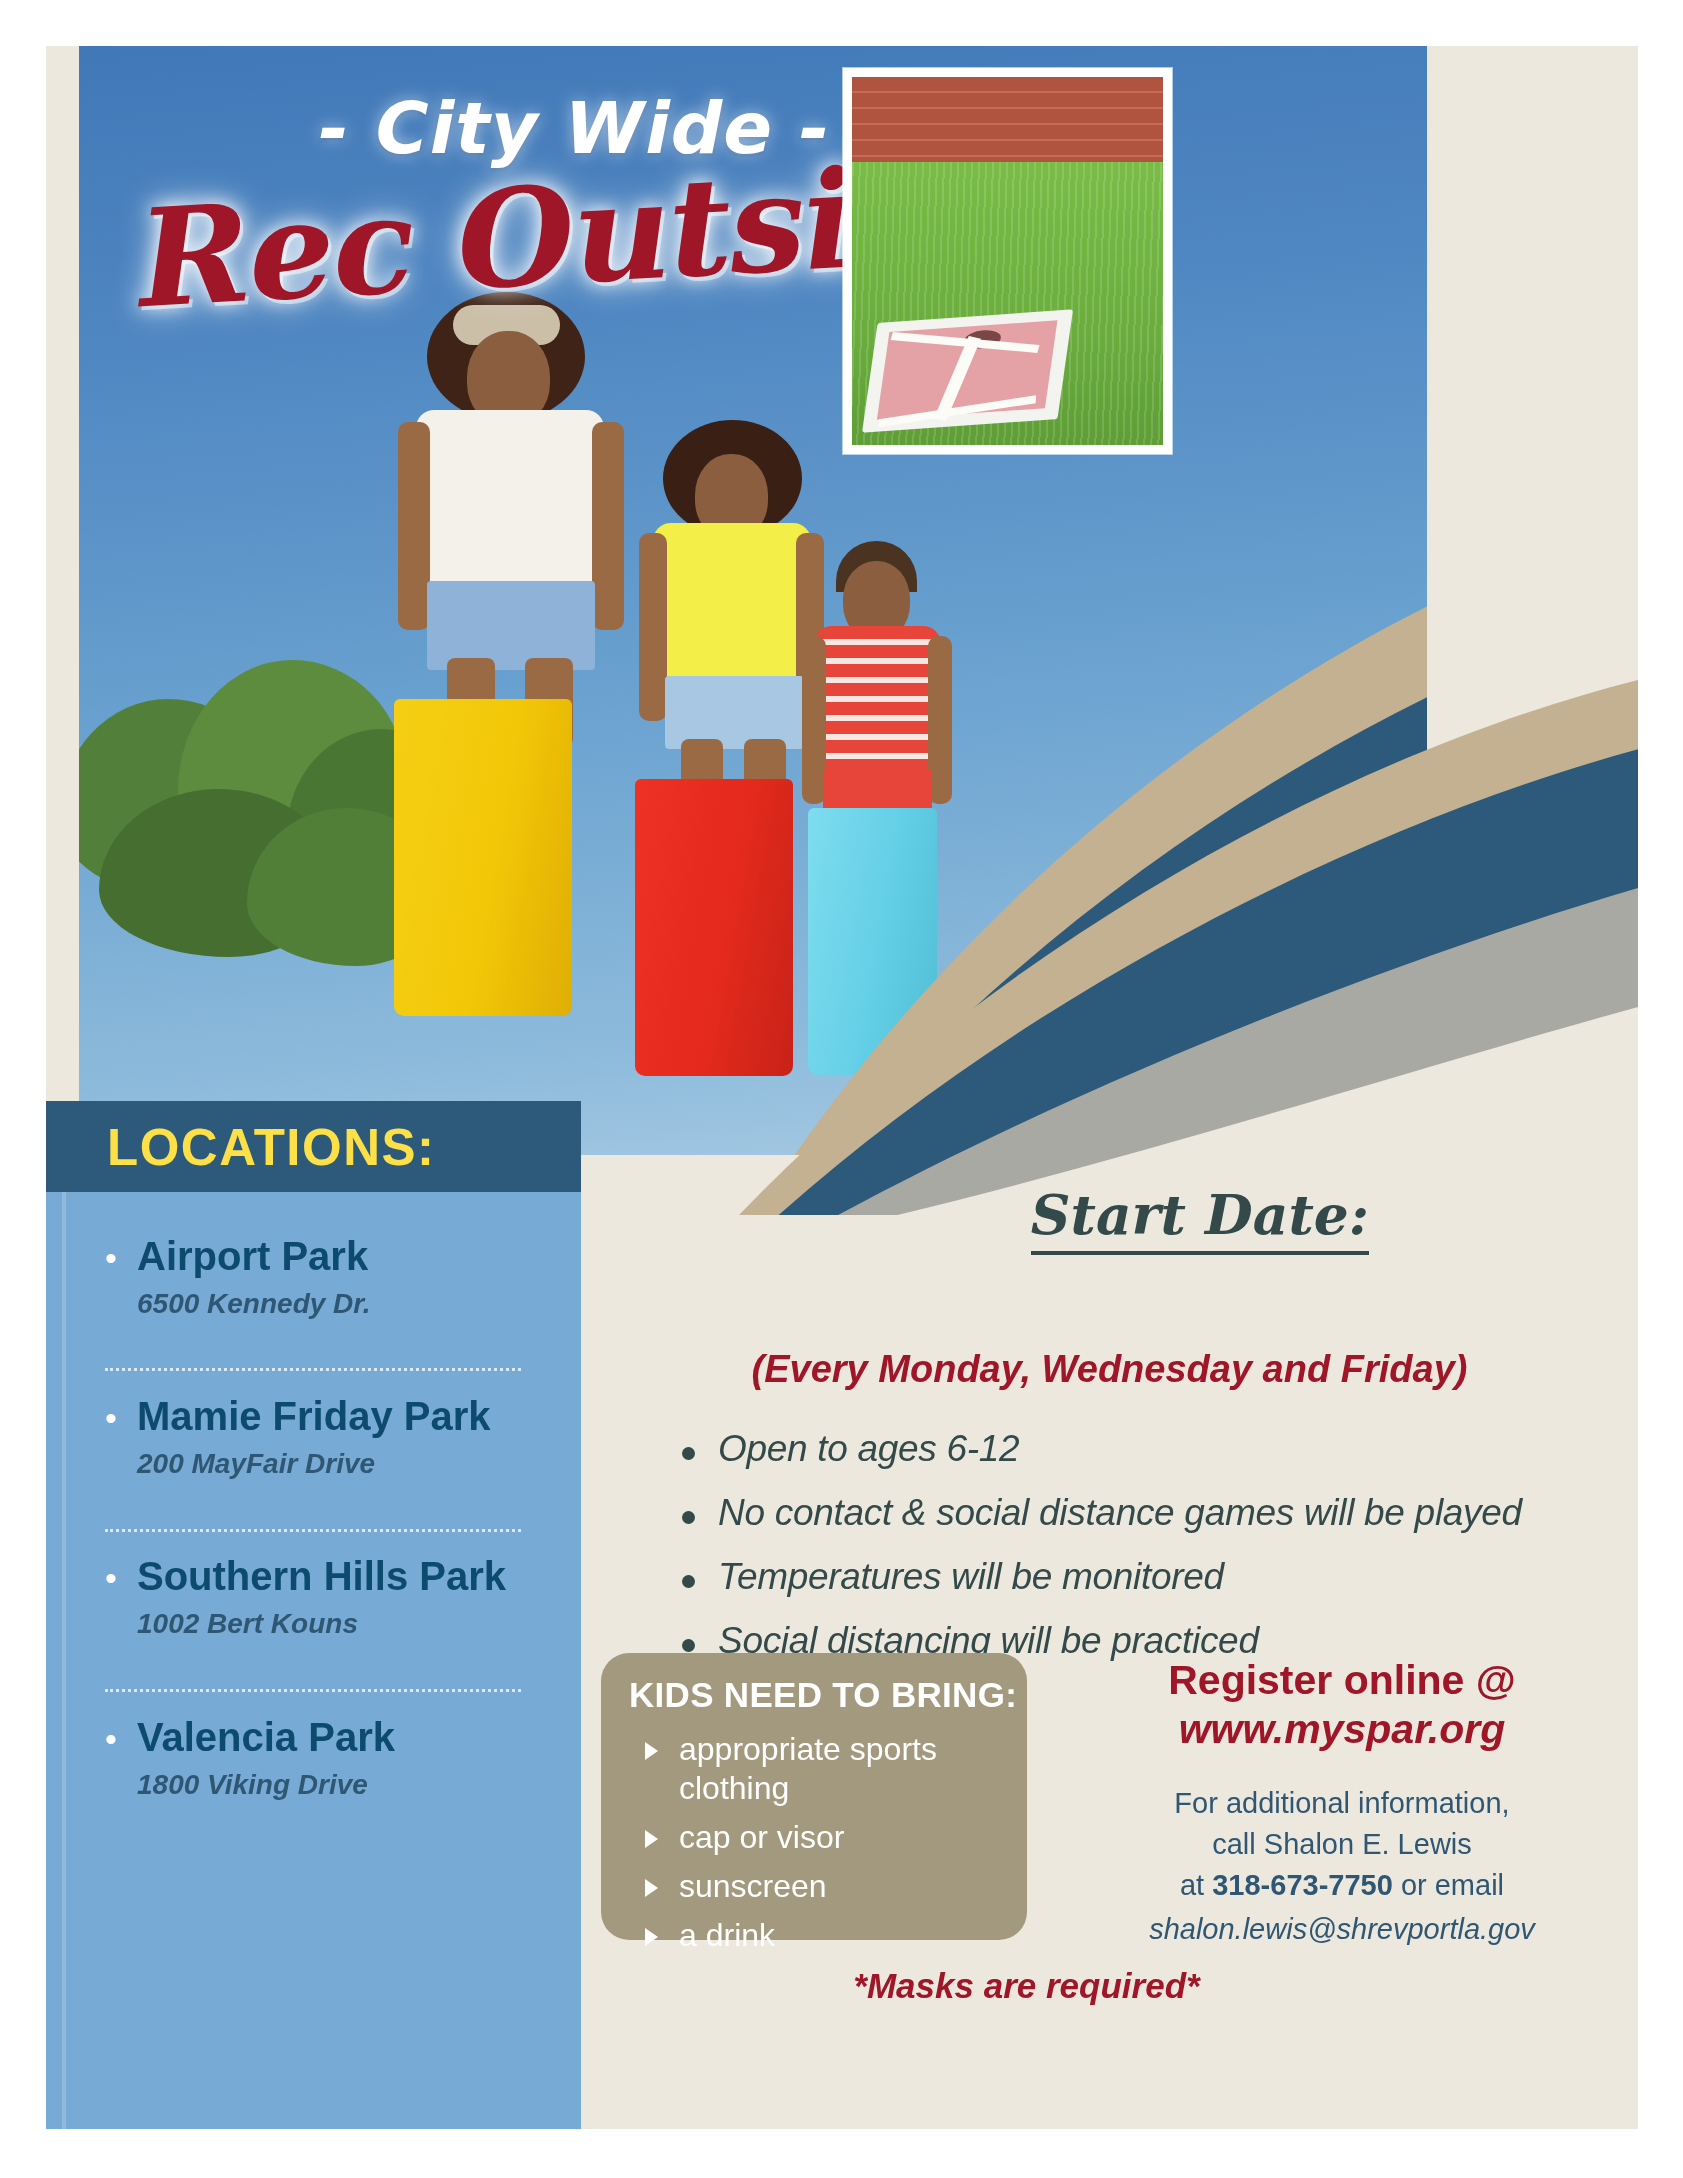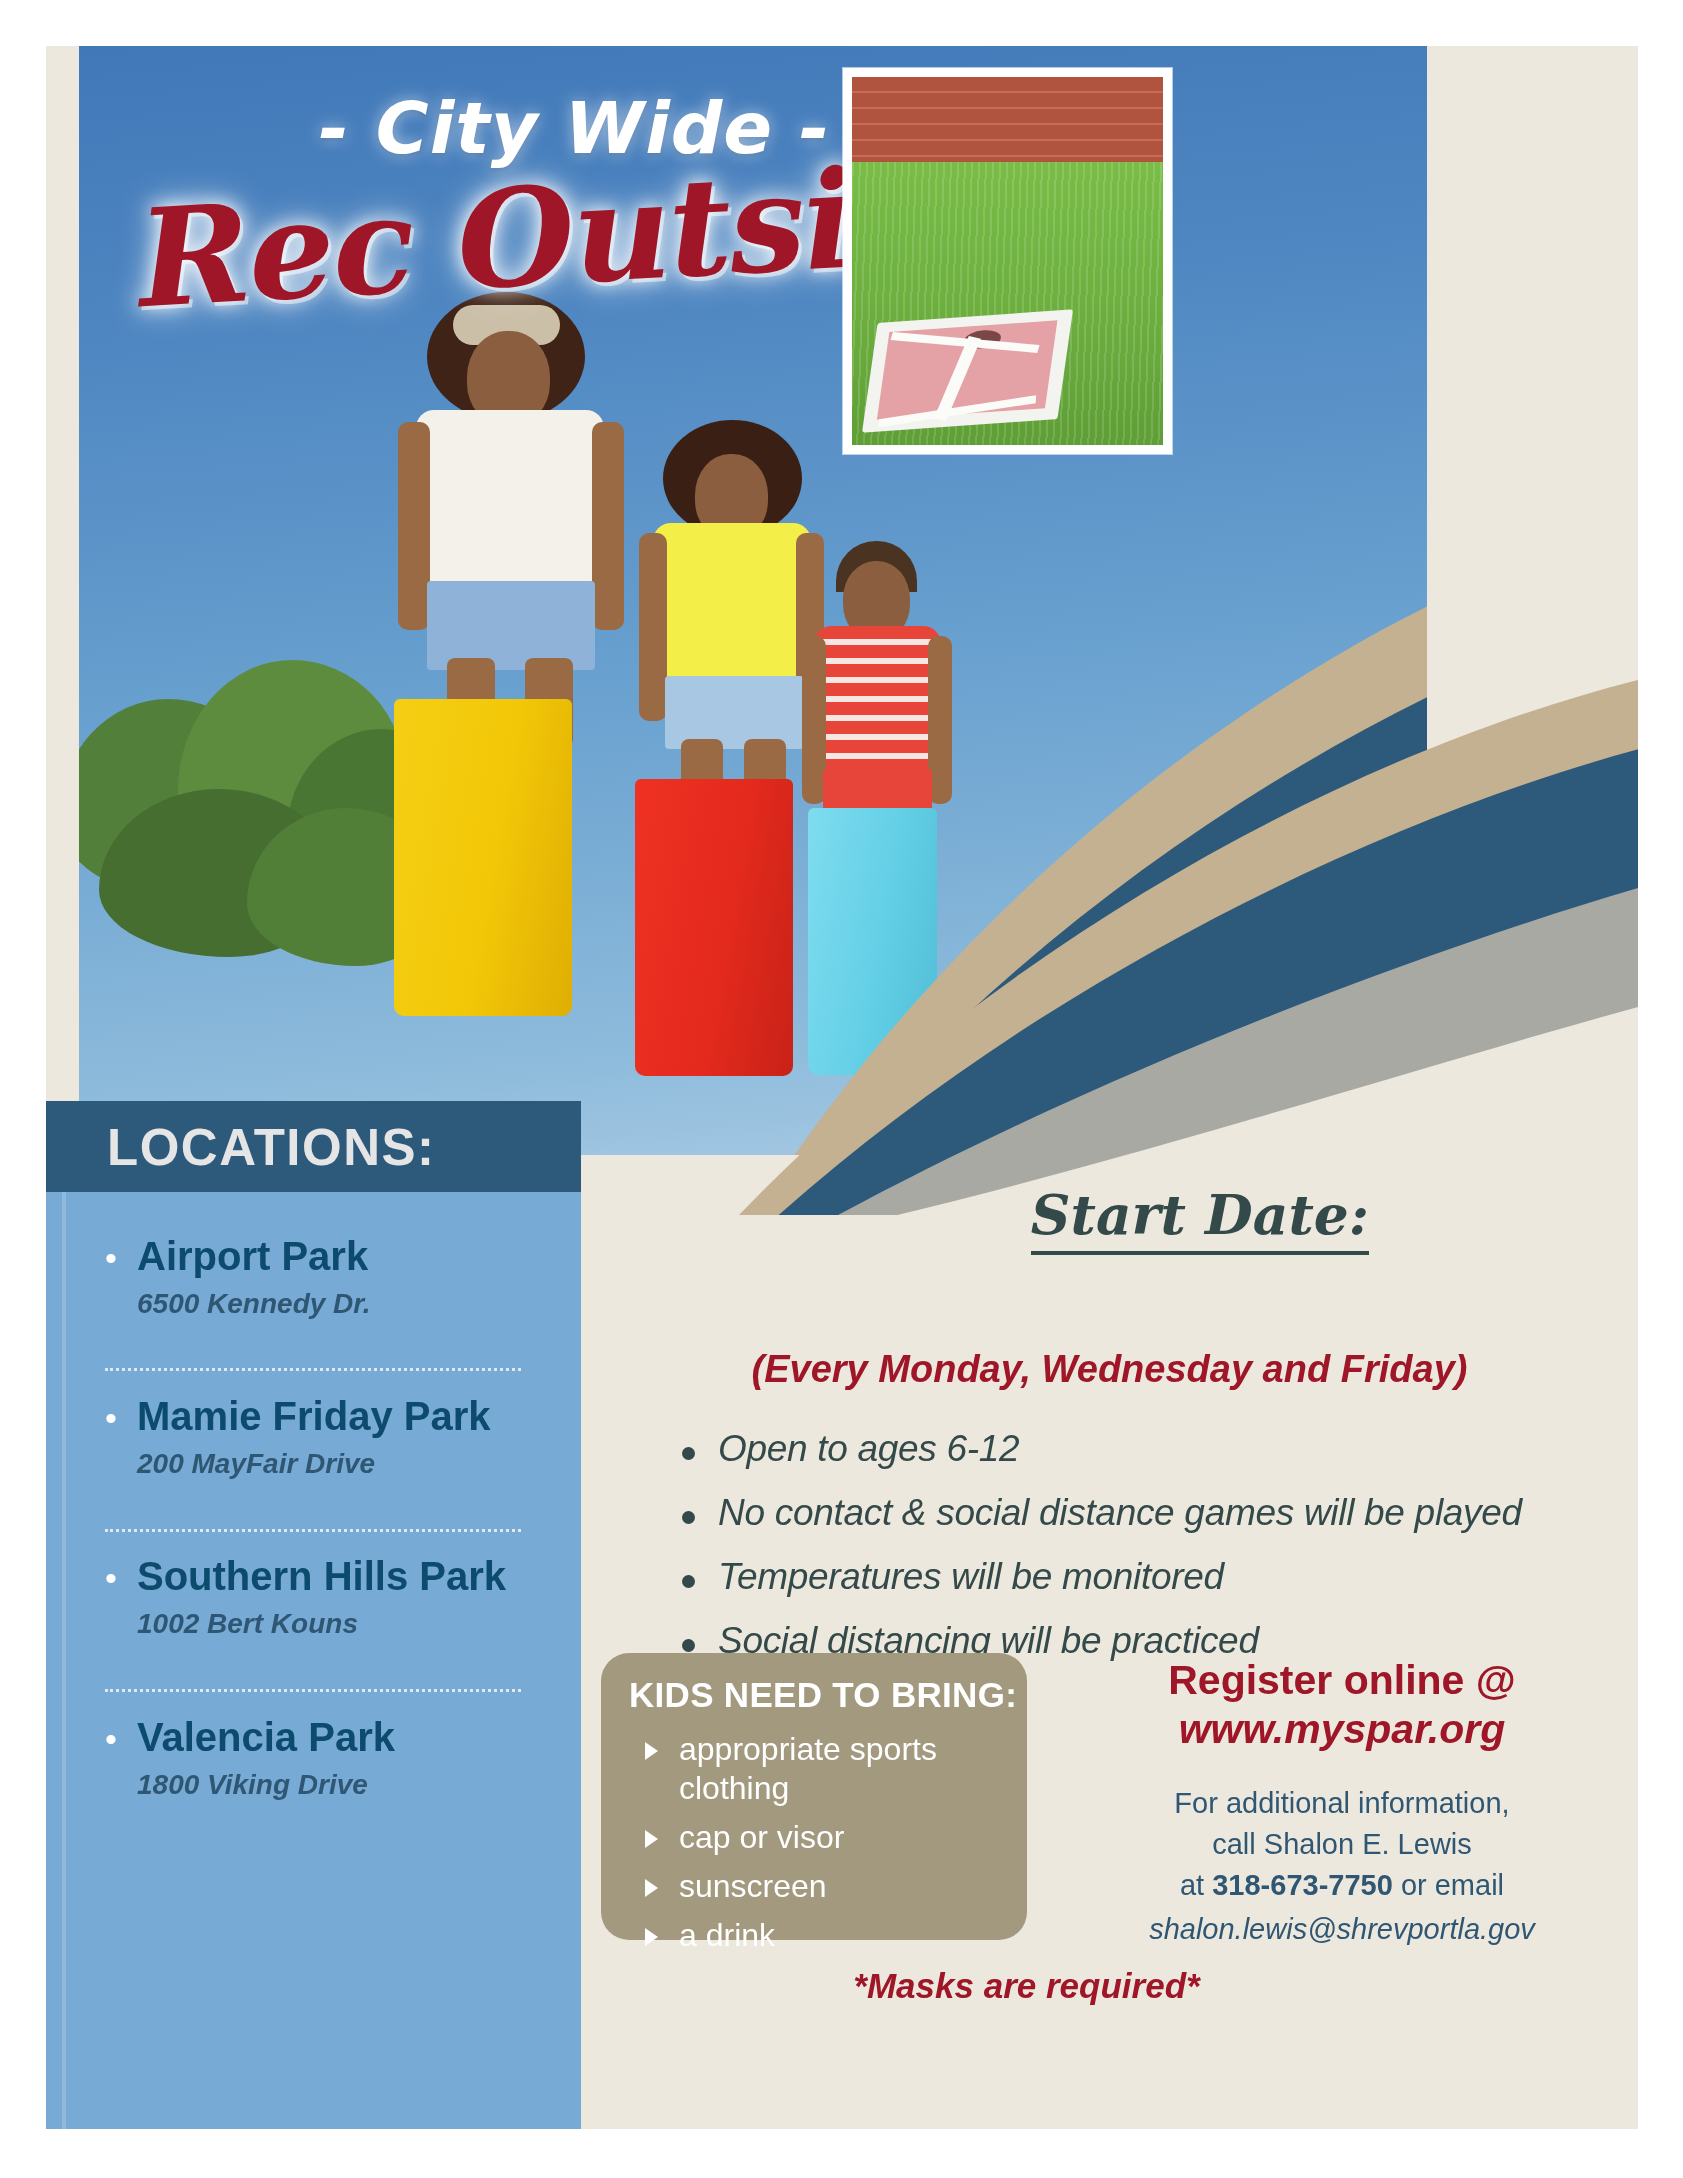--- a/index.html
+++ b/index.html
@@ -89,21 +89,21 @@
   
   #swooshwrap{position:absolute;left:0;top:0;width:1592px;height:1238px;pointer-events:none;}
 
   
   #locbar{
     position:absolute;left:0;top:1055px;width:535px;height:91px;
     background:#2d5a7b;
   }
   #locbar span{
     position:absolute;left:61px;top:50%;transform:translateY(-50%);
-    font-size:51px;font-weight:bold;color:#e5e5e5;letter-spacing:1.5px;
+    font-size:51px;font-weight:bold;color:#fde047;letter-spacing:1.5px;
   }
   #locpanel{
     position:absolute;left:0;top:1146px;width:535px;height:937px;
     background:#77abd6;
   }
   #locpanel:before{content:"";position:absolute;left:16px;top:0;width:4px;height:100%;
     background:rgba(255,255,255,.18);}
   .locitem{position:absolute;left:59px;width:446px;}
   .locrow{display:flex;align-items:baseline;}
   .locbul{width:32px;color:#ffffff;font-size:34px;line-height:1;}

